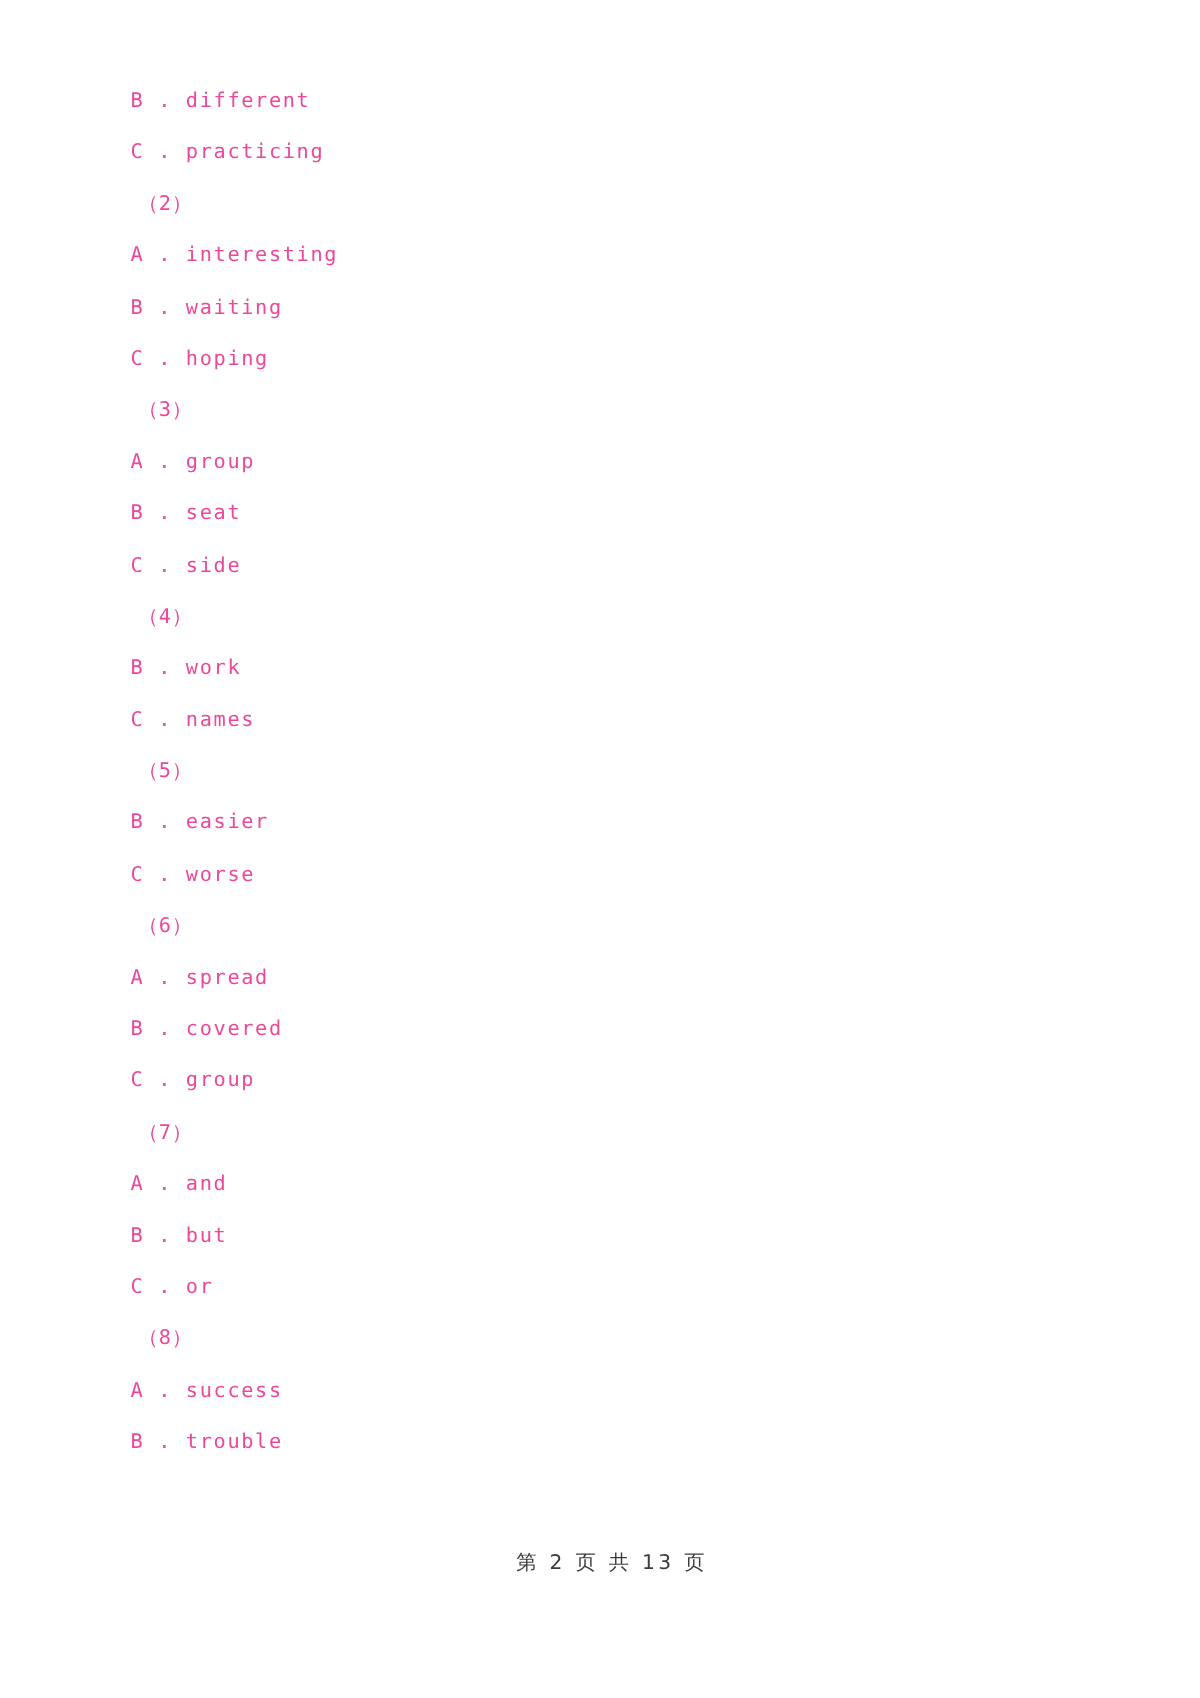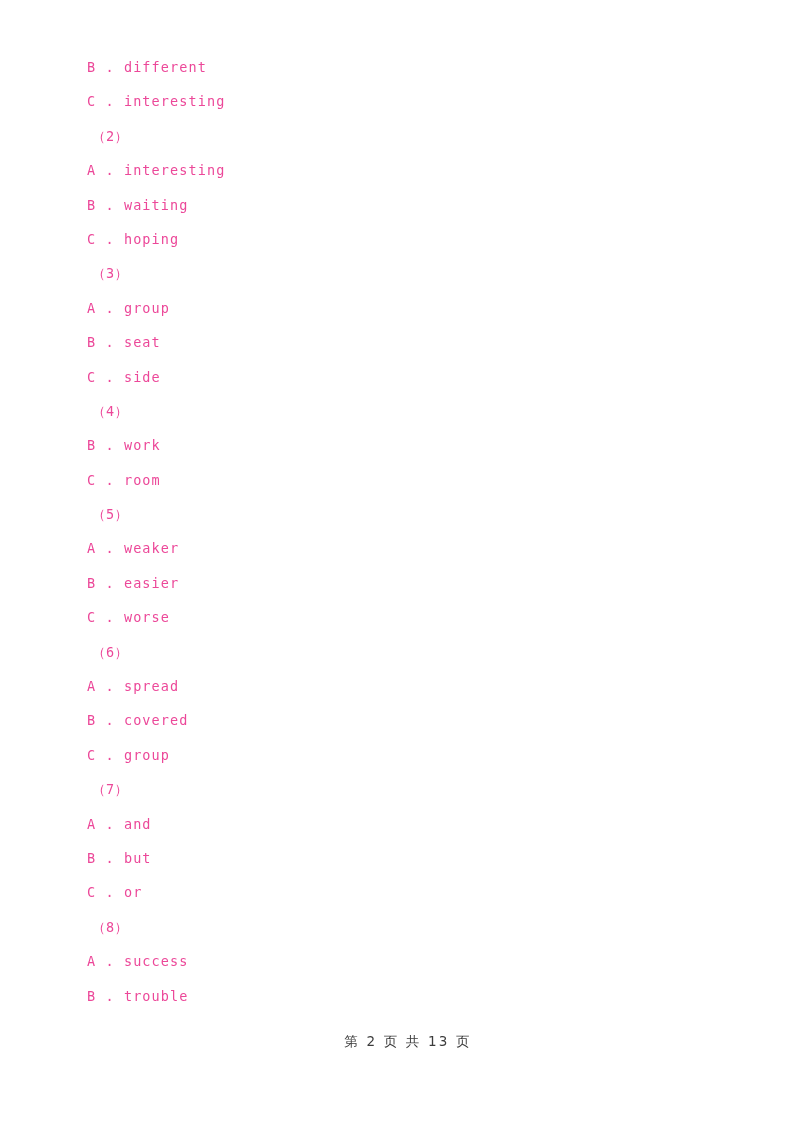--- a/index.html
+++ b/index.html
@@ -60,34 +60,33 @@
     font-family: "DejaVu Sans", "Liberation Sans", sans-serif;
   }
 </style>
 </head>
 <body>
 
 <div class="page">
 
   <div class="content">
       <div class="line option">B . different</div>
-      <div class="line option">C . interesting</div>
+      <div class="line option">C . practicing</div>
       <div class="line qnum">（2）</div>
       <div class="line option">A . interesting</div>
       <div class="line option">B . waiting</div>
       <div class="line option">C . hoping</div>
       <div class="line qnum">（3）</div>
       <div class="line option">A . group</div>
       <div class="line option">B . seat</div>
       <div class="line option">C . side</div>
       <div class="line qnum">（4）</div>
       <div class="line option">B . work</div>
-      <div class="line option">C . room</div>
+      <div class="line option">C . names</div>
       <div class="line qnum">（5）</div>
-      <div class="line option">A . weaker</div>
       <div class="line option">B . easier</div>
       <div class="line option">C . worse</div>
       <div class="line qnum">（6）</div>
       <div class="line option">A . spread</div>
       <div class="line option">B . covered</div>
       <div class="line option">C . group</div>
       <div class="line qnum">（7）</div>
       <div class="line option">A . and</div>
       <div class="line option">B . but</div>
       <div class="line option">C . or</div>

